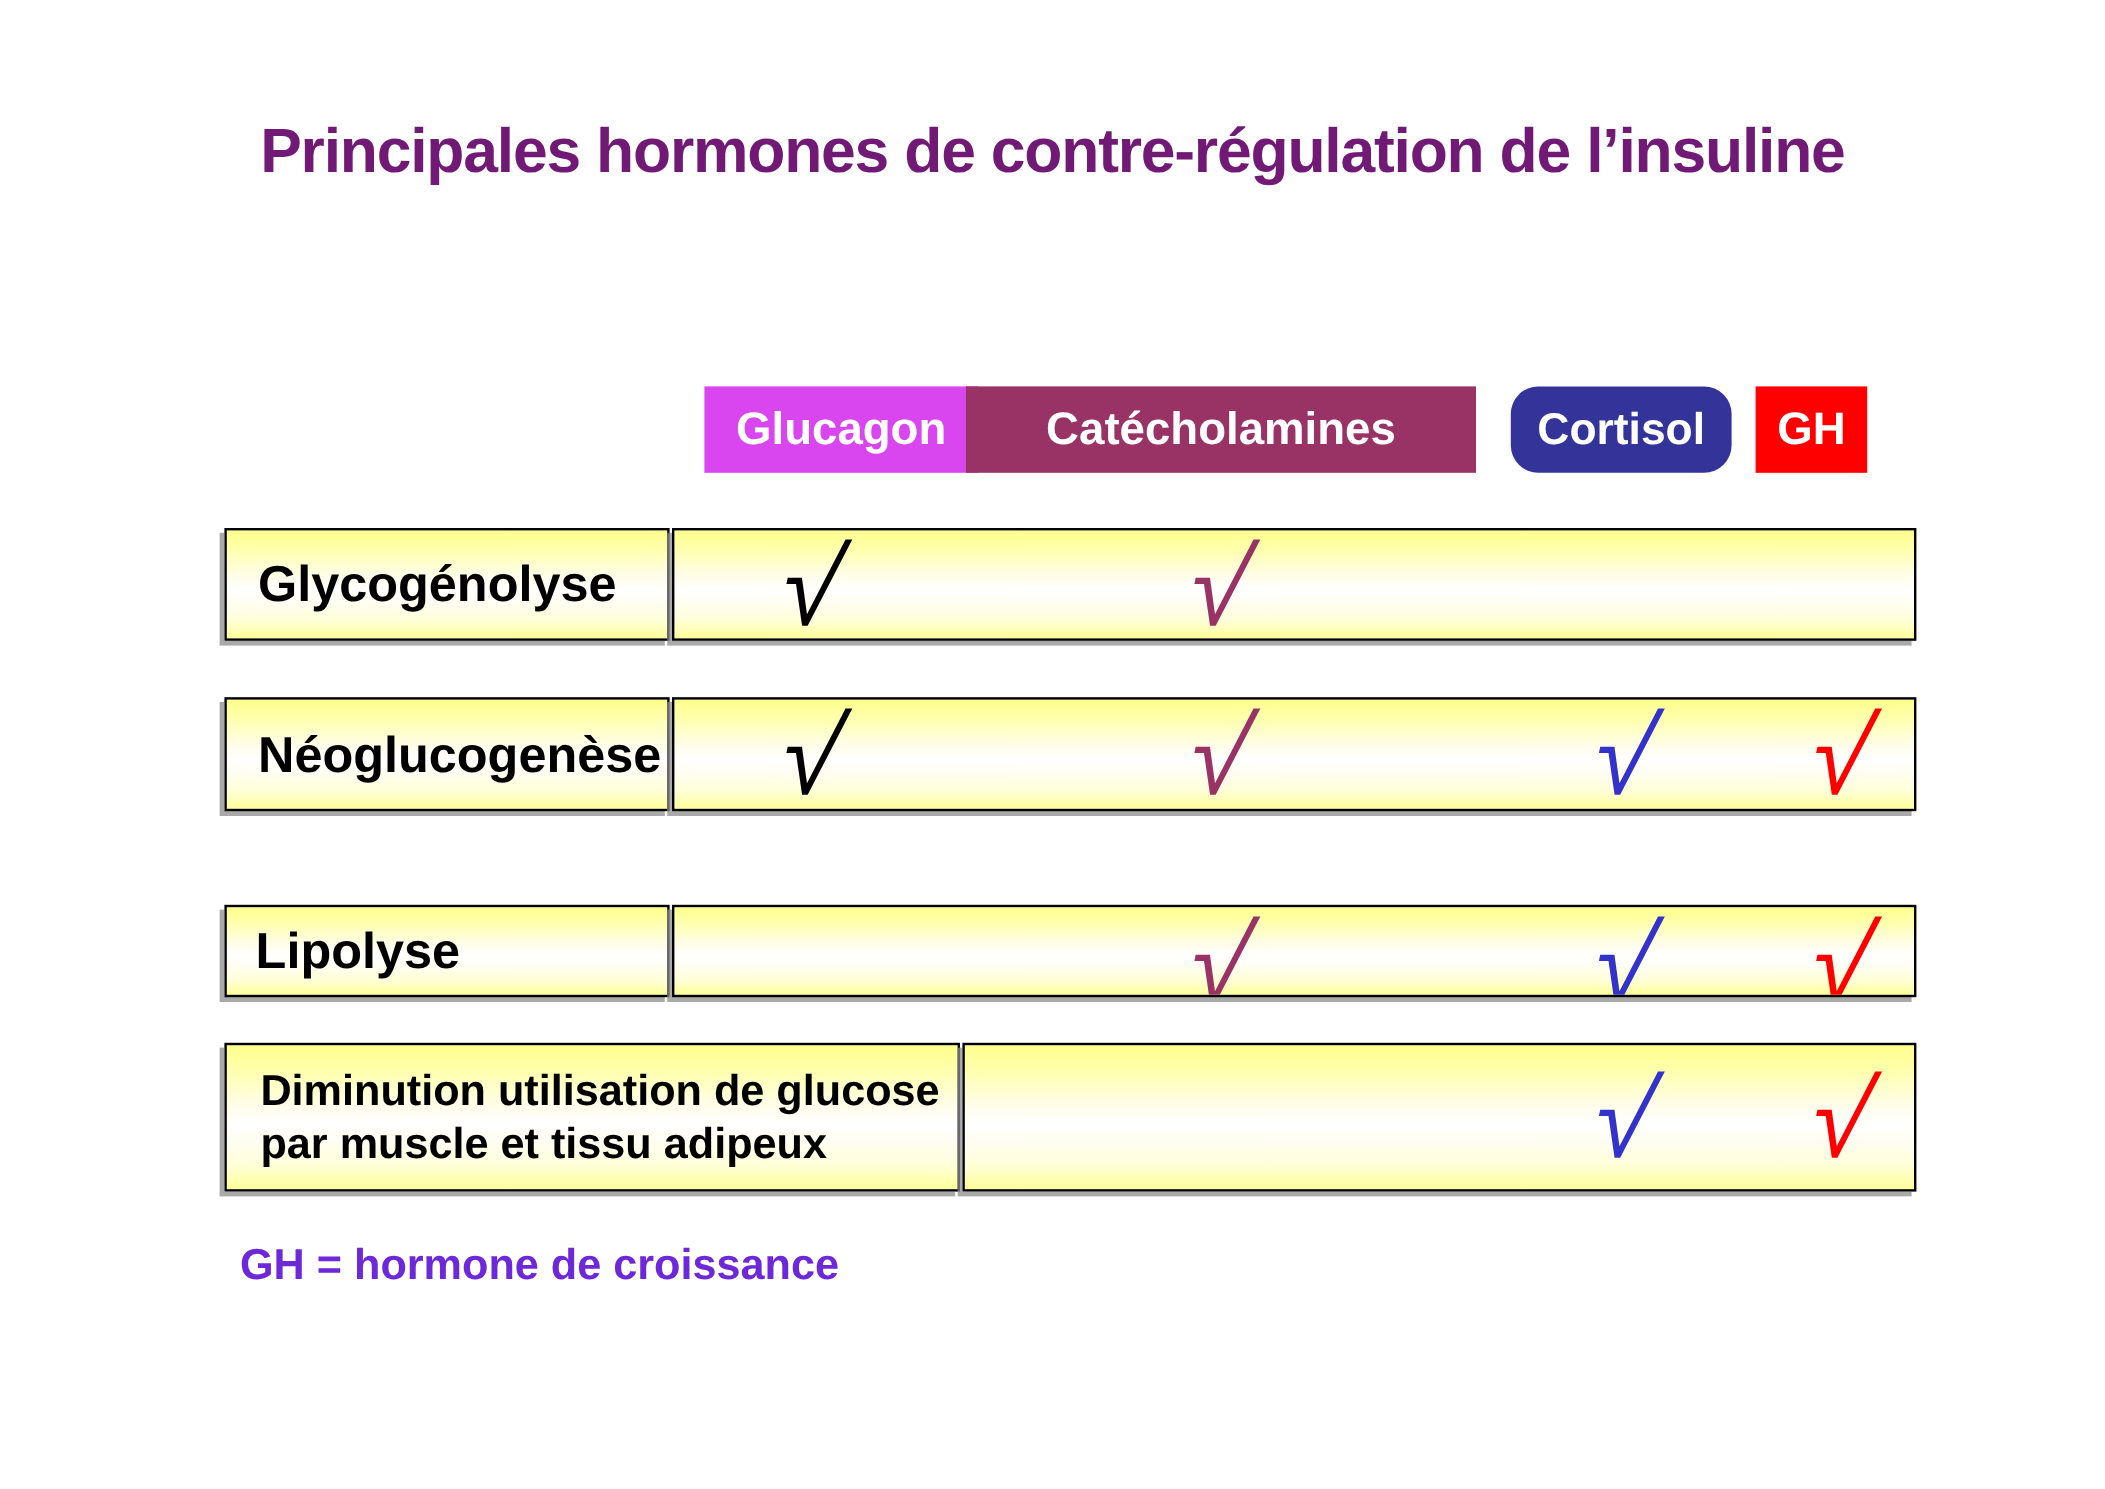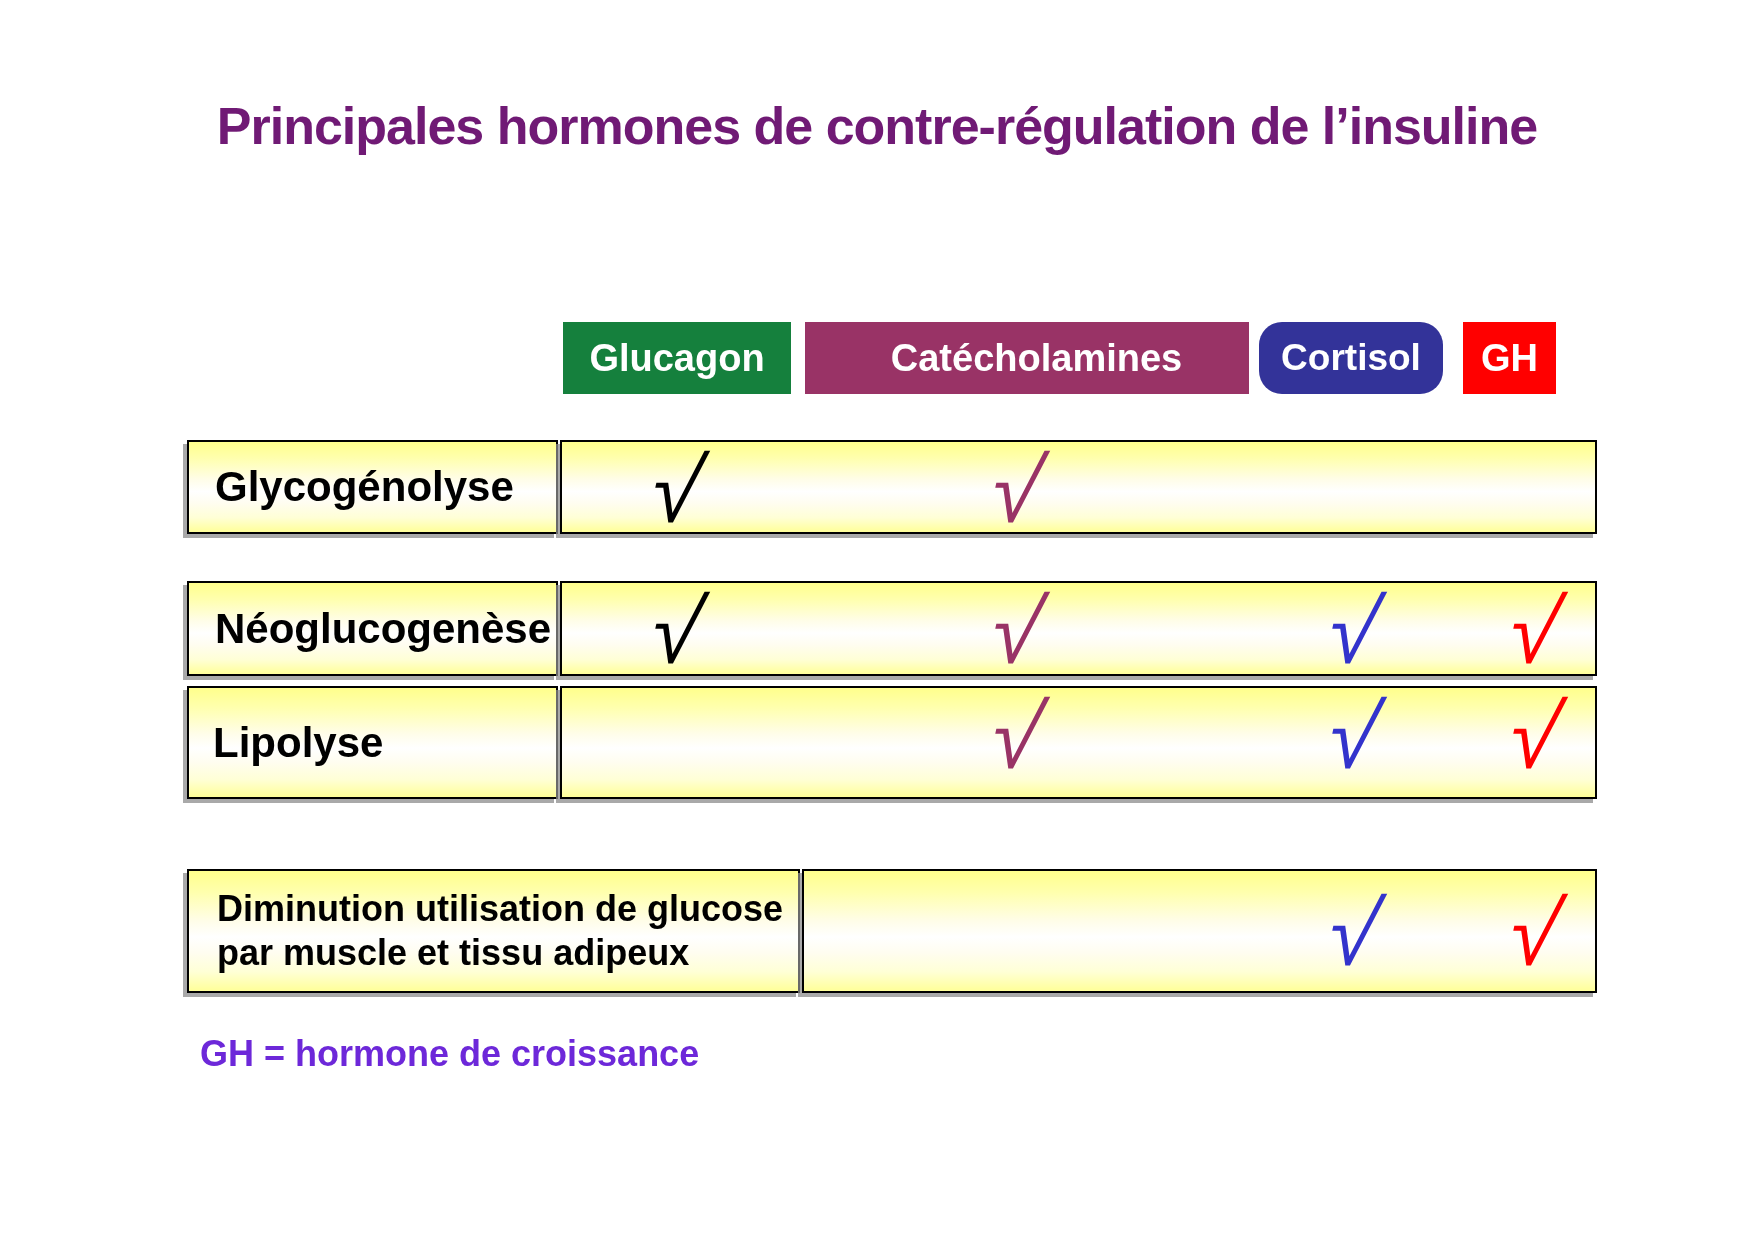--- a/index.html
+++ b/index.html
@@ -32,21 +32,21 @@
     top: 322px;
     height: 72px;
     display: flex;
     align-items: center;
     justify-content: center;
     color: #ffffff;
     font-weight: bold;
     font-size: 38px;
   }
   .hdr-glucagon        { left: 563px;  width: 228px; }
-  .hdr-catecholamines  { left: 805px;  width: 425px; padding-left: 19px; }
+  .hdr-catecholamines  { left: 805px;  width: 425px; }
   .hdr-cortisol        { left: 1259px; width: 184px; font-size: 37px; border-radius: 23px; }
   .hdr-gh              { left: 1463px; width: 93px;  }
 
   
   .box {
     position: absolute;
     box-sizing: border-box;
     border: 2px solid #000000;
     background: linear-gradient(180deg,
        #ffff8c 0%, #ffffae 18%, #fffde9 42%, #ffffff 55%,
@@ -62,21 +62,21 @@
   }
   .row1 .box, .row2 .box, .row3 .box { height: 94px; }
   .row1 .label-box, .row2 .label-box, .row3 .label-box {
     left: 187px; width: 371px; font-size: 42px;
   }
   .row1 .content-box, .row2 .content-box, .row3 .content-box {
     left: 560px; width: 1037px;
   }
   .row1 .box { top: 440px; }
   .row2 .box { top: 581px; height: 95px; }
-  .row3 .box { top: 686px; height: 113px; padding-left: 24px; }
+  .row3 .box { top: 754px; height: 77px; padding-left: 24px; }
   .row4 .box { top: 869px; height: 124px; }
   .row4 .label-box {
     left: 187px; width: 613px; font-size: 36px; line-height: 1.22; padding-left: 28px;
   }
   .row4 .content-box { left: 802px; width: 795px; }
 
   .content-box { overflow: hidden; }
   .check {
     position: absolute;
     top: 2px;
@@ -106,21 +106,21 @@
     color: #6d28d9;
   }
 </style>
 </head>
 <body>
 
 <div class="slide">
 
   <div class="title">Principales hormones de contre-régulation de l’insuline</div>
 
-  <div class="hdr-box hdr-glucagon" style="background-color: #15803d;">
+  <div class="hdr-box hdr-glucagon" style="background-color: #d946ef; margin-left: 24px;">
     <span>Glucagon</span>
   </div>
   <div class="hdr-box hdr-catecholamines" style="background-color: rgb(153, 51, 102);">
     <span>Catécholamines</span>
   </div>
   <div class="hdr-box hdr-cortisol" style="background-color: rgb(51, 51, 153);">
     <span>Cortisol</span>
   </div>
   <div class="hdr-box hdr-gh" style="background-color: rgb(255, 0, 0);">
     <span>GH</span>

